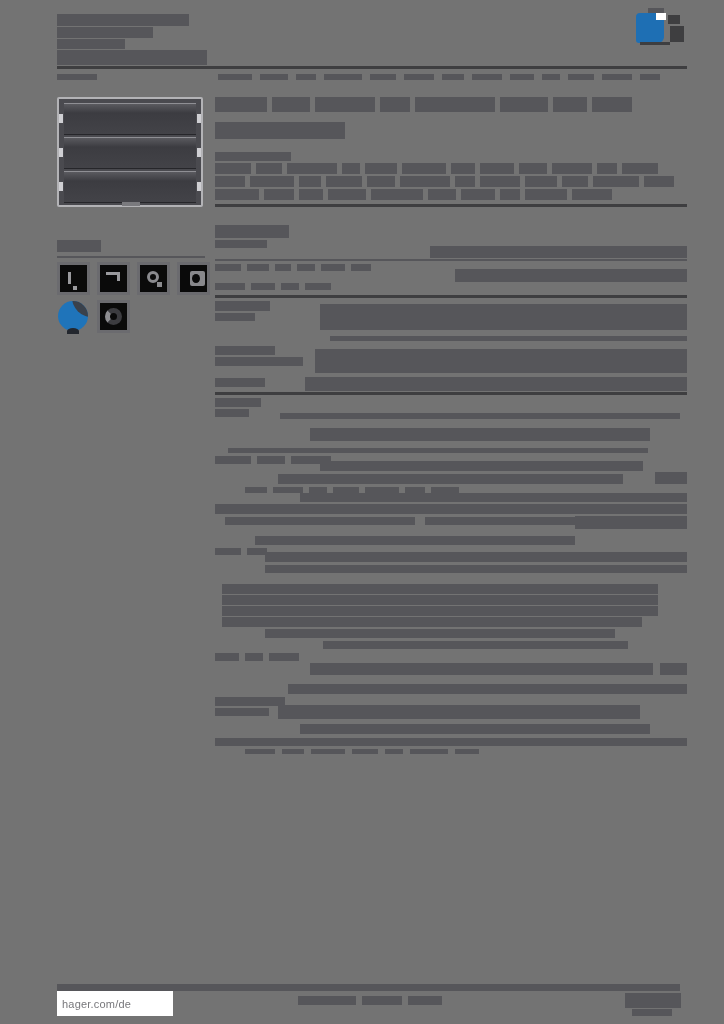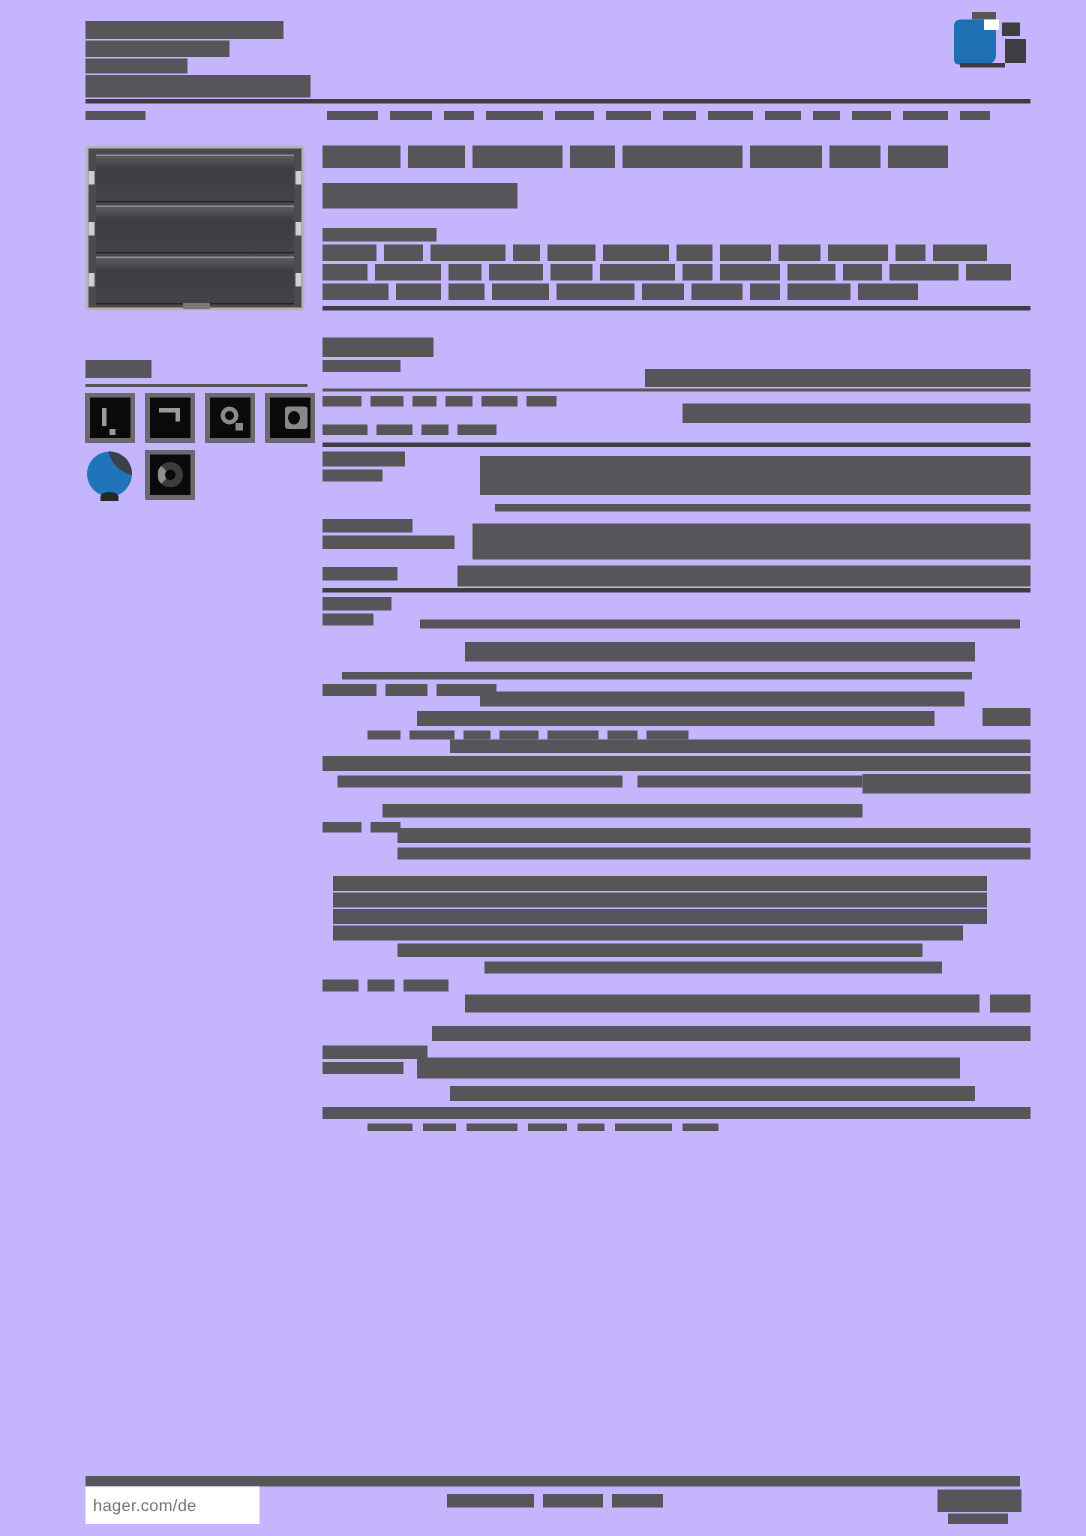--- a/index.html
+++ b/index.html
@@ -1,16 +1,16 @@
 <!DOCTYPE html>
 <html><head>
 <meta charset="utf-8">
 <style>
   html,body{margin:0;padding:0;background:#e8e8e8;font-family:"Liberation Sans",sans-serif;}
-  .page{position:relative;width:724px;height:1024px;background:#c4b5fd;margin:0 auto;overflow:hidden;}
+  .page{position:relative;width:724px;height:1024px;background:#737373;margin:0 auto;overflow:hidden;}
   .bar{position:absolute;}
   
   .logo{position:absolute;left:630px;top:6px;width:60px;height:42px;}
   .logo-topbar{position:absolute;left:18px;top:2px;width:16px;height:5px;background:#56565a;}
   .logo-blue{position:absolute;left:6px;top:7px;width:28px;height:30px;background:#1e6fb4;border-radius:4px 2px 6px 3px;}
   .logo-blue-notch{position:absolute;left:26px;top:7px;width:10px;height:7px;background:#ffffff;}
   .logo-dark1{position:absolute;left:38px;top:9px;width:12px;height:9px;background:#3e3e40;}
   .logo-dark2{position:absolute;left:40px;top:20px;width:14px;height:16px;background:#3e3e40;}
   .logo-underline{position:absolute;left:10px;top:36px;width:30px;height:3px;background:#3e3e40;}
   

